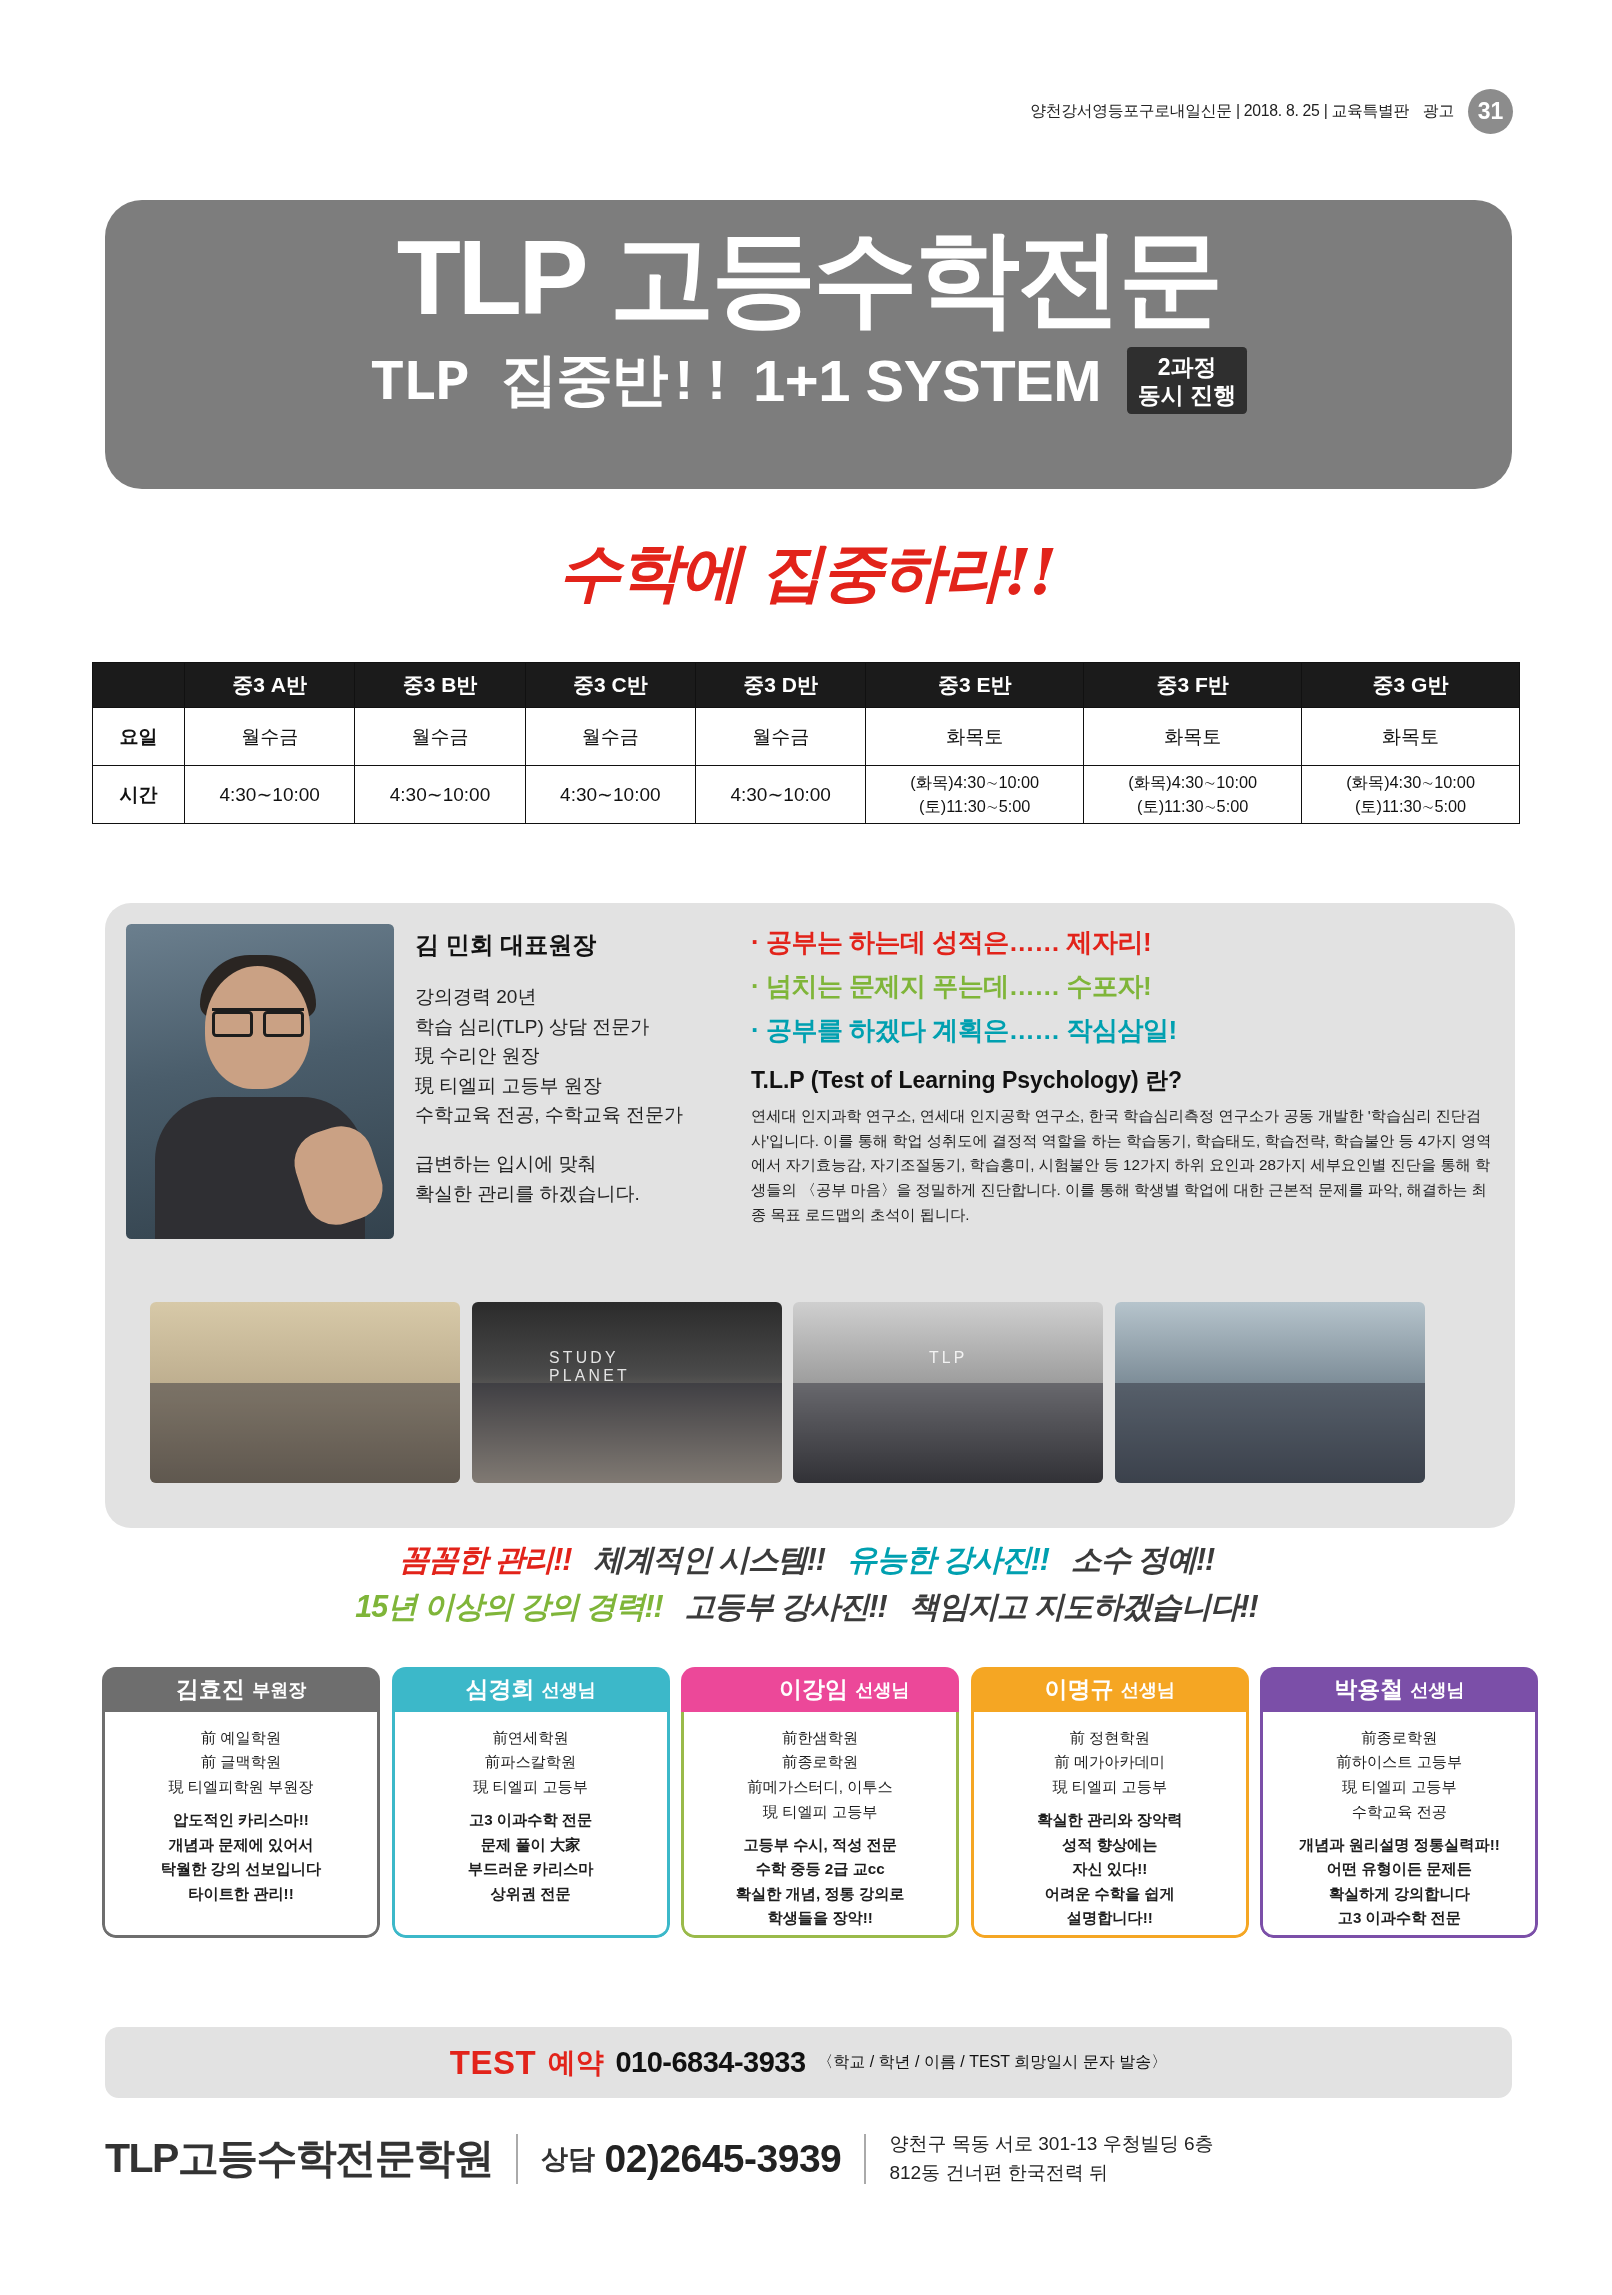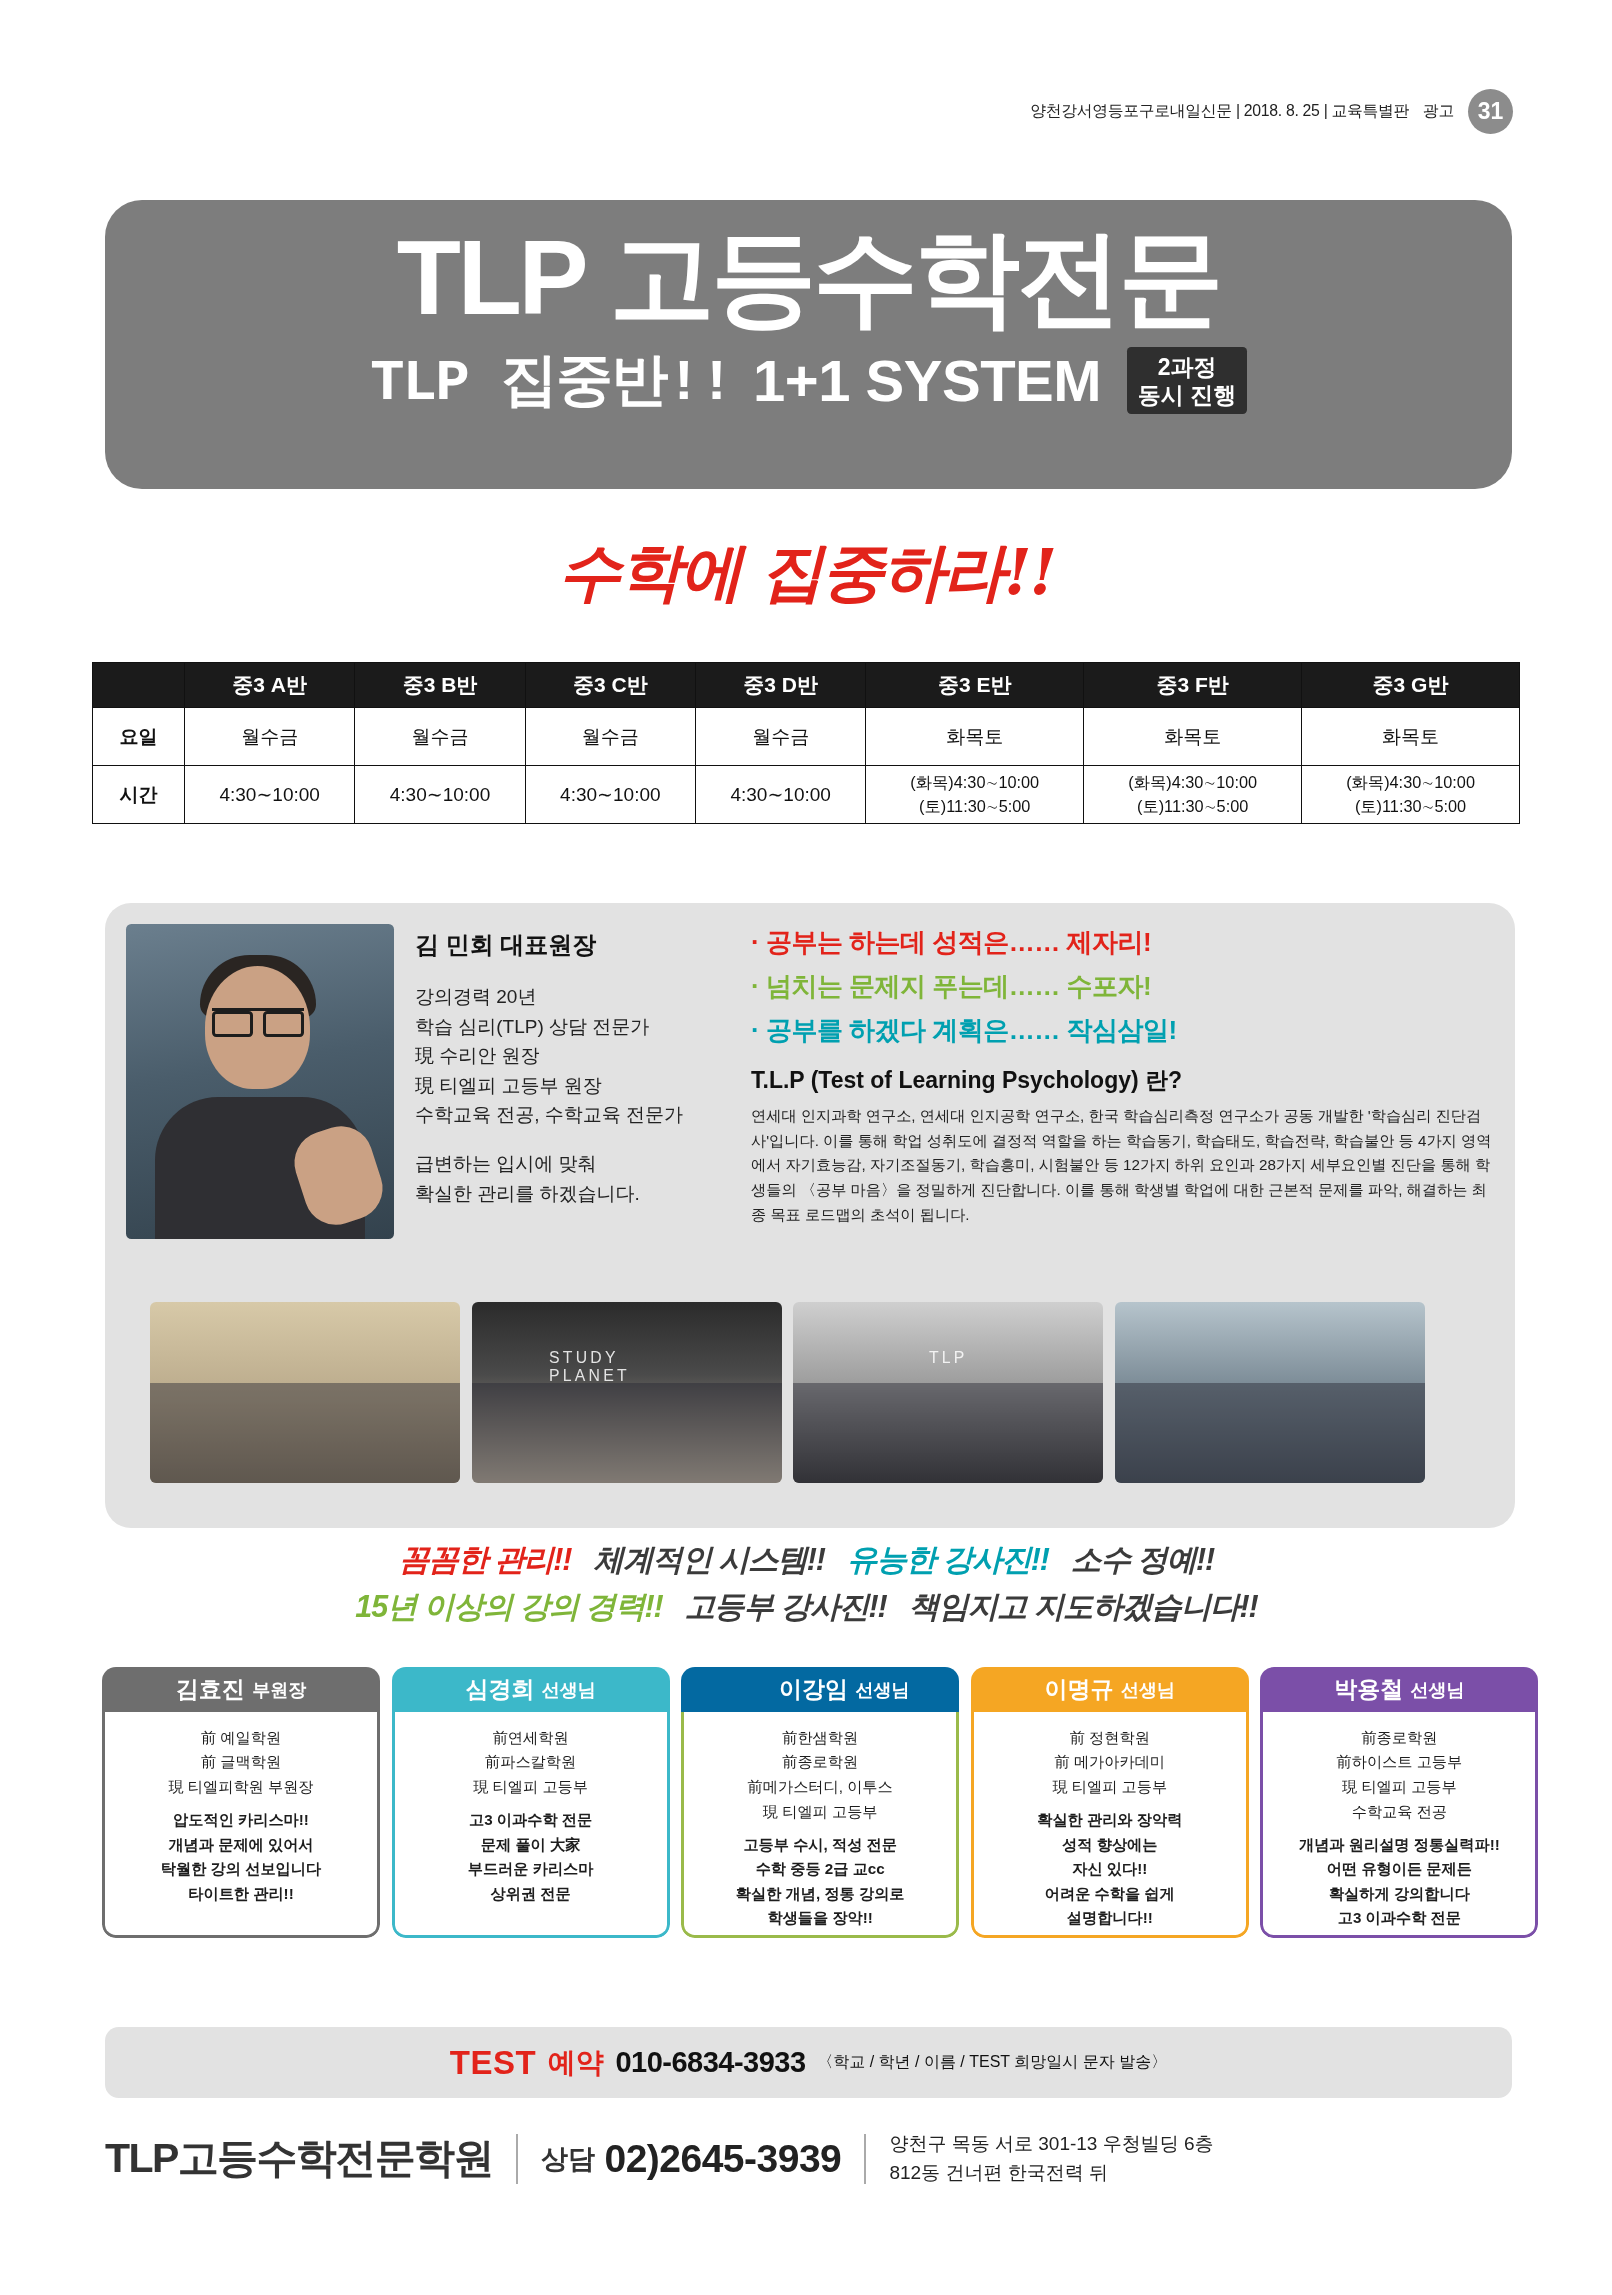--- a/index.html
+++ b/index.html
@@ -263,21 +263,21 @@
   .card-body {
     background: #fff; border: 3.2px solid; border-top: none;
     border-radius: 0 0 13.7px 13.7px;
     padding: 13.7px 5.3px 15.8px; text-align: center;
     font-size: 15.2px; line-height: 1.62; color: #1d1d1d; height: 226px;
   }
   .card-body .b { font-weight: bold; }
   .card-body .sep { height: 8.4px; }
   .gray .card-head { background: #6e6e6e; } .gray .card-body { border-color: #6e6e6e; }
   .cyan .card-head { background: #3cb8c9; } .cyan .card-body { border-color: #3cb8c9; }
-  .olive .card-head { background: #0369a1; padding-left: 48px; } .olive .card-body { border-color: #9aba4a; }
+  .olive .card-head { background: #ec4899; padding-left: 48px; } .olive .card-body { border-color: #9aba4a; }
   .orange .card-head { background: #f5a623; } .orange .card-body { border-color: #f5a623; }
   .purple .card-head { background: #7b4fa8; } .purple .card-body { border-color: #7b4fa8; }
 
   
   .testbar {
     position: absolute; top: 2027px; left: 105px;
     width: 1407px; height: 71px;
     background: #e2e2e2; border-radius: 13.7px;
     display: flex; align-items: center; justify-content: center; gap: 11.6px;
   }

